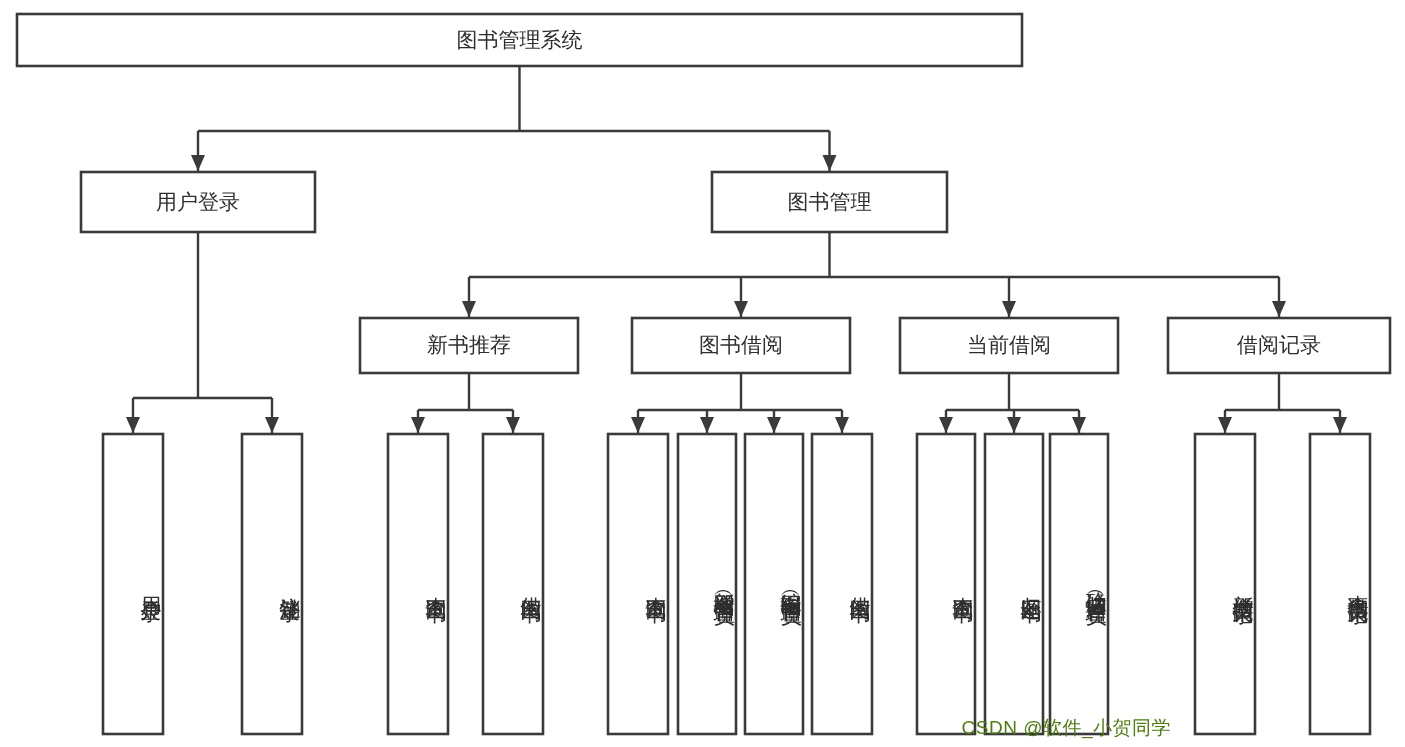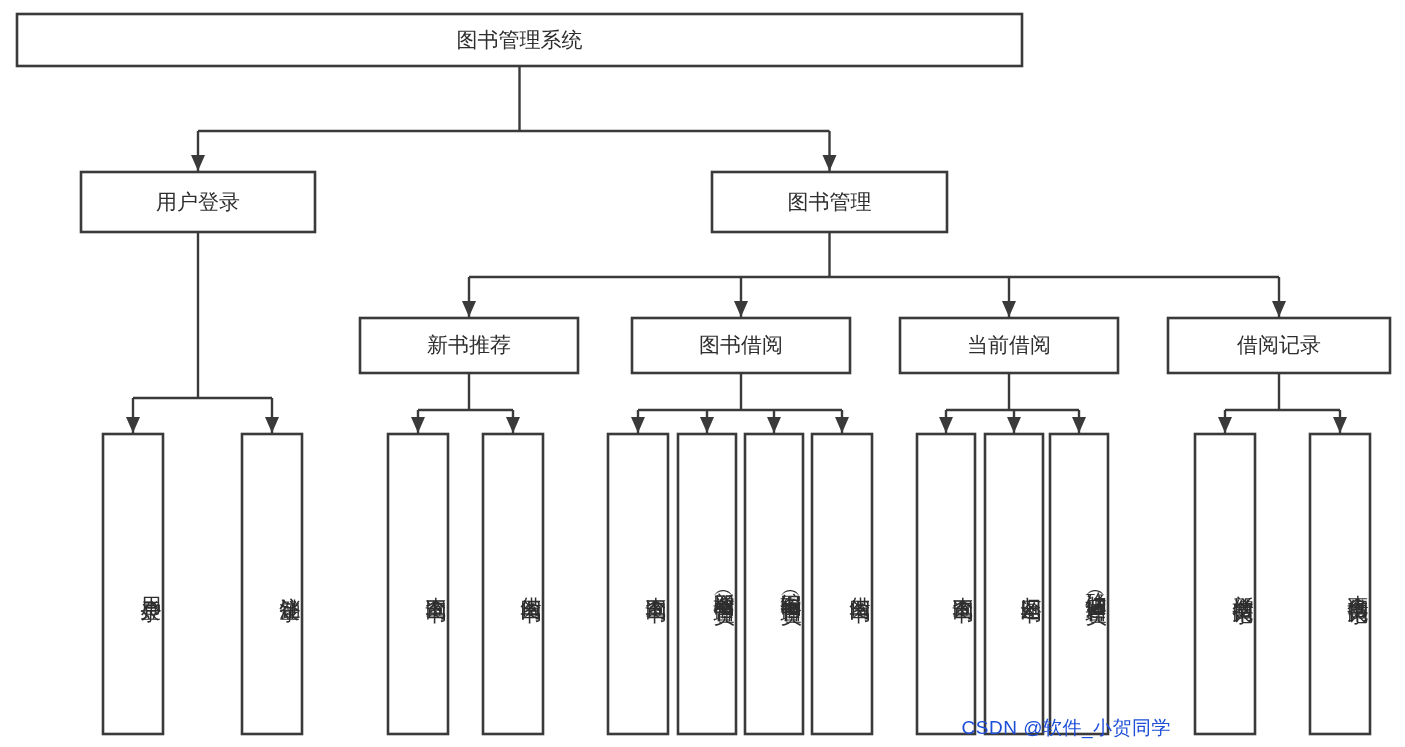--- a/index.html
+++ b/index.html
@@ -64,21 +64,21 @@
     align-items: flex-start;
     justify-content: center;
     pointer-events: none;
   }
   .watermark {
     position: absolute;
     right: 8px;
     bottom: 6px;
     font-family: "Liberation Sans", "DejaVu Sans", sans-serif;
     font-size: 19px;
-    color: #1d4ed8;
+    color: #4d7c0f;
     letter-spacing: 0.5px;
     white-space: nowrap;
   }
 </style>
 </head>
 <body>
 
 <div id="diagram-root">
 
   <svg class="diagram-canvas" id="svg-canvas" viewBox="0 0 1405 747">

